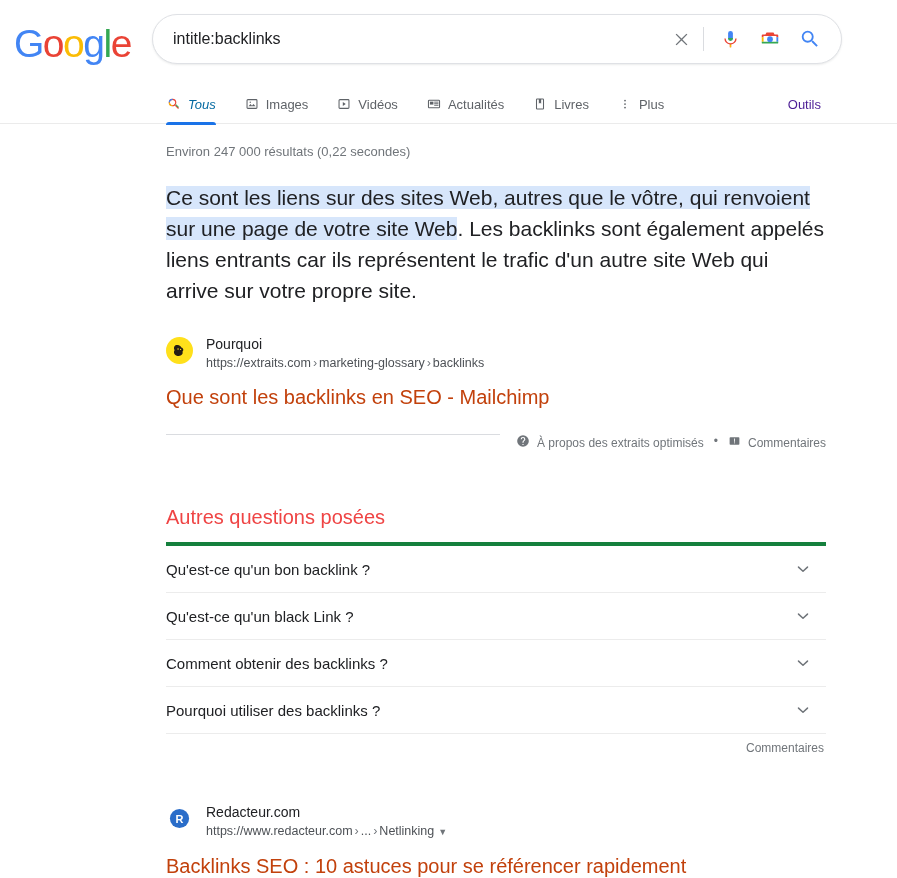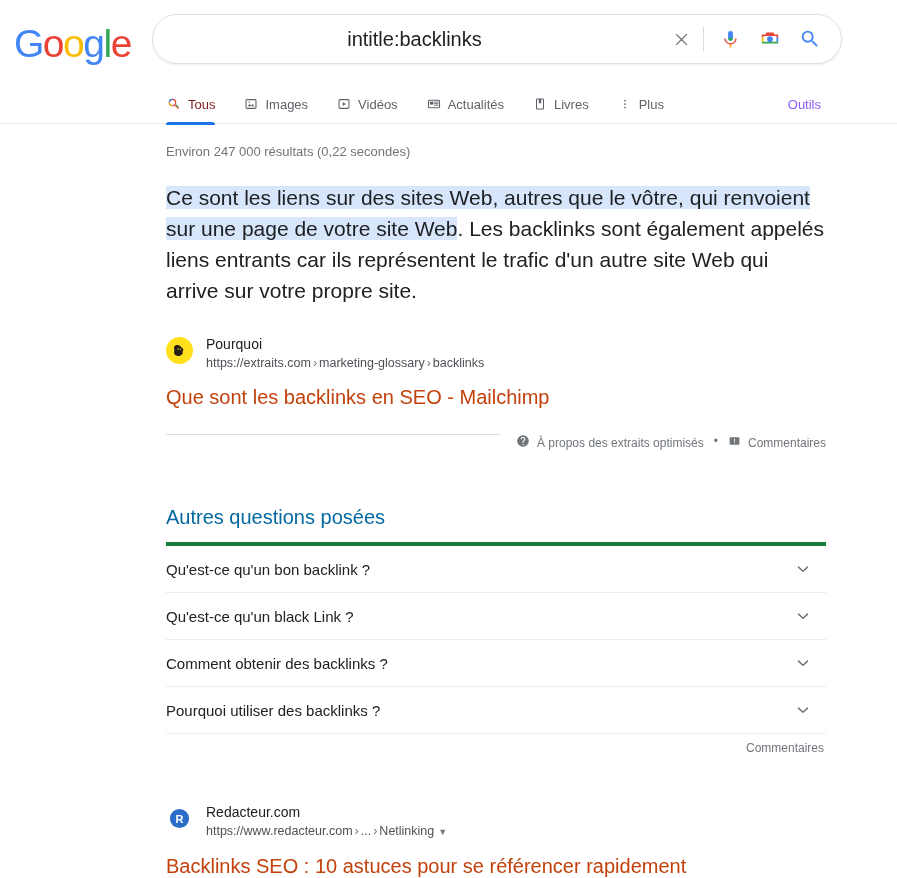--- a/index.html
+++ b/index.html
@@ -27,21 +27,21 @@
   .searchbar {
     position: absolute; left: 152px; top: 14px;
     width: 690px; height: 50px;
     border: 1px solid #dfe1e5; border-radius: 25px;
     background: #fff; display: flex; align-items: center;
     box-shadow: 0 1px 2px rgba(60,64,67,.10);
   }
   .search-input {
     flex: 1; border: none; outline: none; background: transparent;
     font-family: "Liberation Sans", sans-serif;
-    font-size: 20px; color: #202124; padding: 0 12px 0 20px; height: 100%; text-align: center;
+    font-size: 16px; color: #202124; padding: 0 12px 0 20px; height: 100%;
   }
   .sb-icons { display: flex; align-items: center; padding-right: 18px; gap: 0; }
   .icon-btn {
     width: 26px; height: 26px; display: flex; align-items: center;
     justify-content: center; cursor: pointer; background: none; border: none; padding: 0;
   }
   .sb-divider { width: 1px; height: 24px; background: #dadce0; margin: 0 13px 0 9px; }
   .sp8 { width: 14px; }
 
   
@@ -50,28 +50,28 @@
     position: absolute; left: 166px; top: 0; right: 0;
     display: flex; align-items: flex-end; height: 45px;
   }
   .tab {
     display: flex; align-items: center; gap: 6px;
     font-size: 13px; color: #5f6368; cursor: pointer;
     padding: 0 0 12px 0; margin-right: 28px; position: relative;
     text-decoration: none; white-space: nowrap;
   }
   .tab .tlabel { line-height: 1; }
-  .tab.active { color: #7f1d1d; }
+  .tab.active { color: #0369a1; font-style: italic; }
   .tab.active::after {
     content: ""; position: absolute; left: 0; right: 0; bottom: -1px;
     height: 3px; background: #1a73e8; border-radius: 3px 3px 0 0;
   }
   .tools {
     margin-left: auto; margin-right: 76px; font-size: 13px;
-    color: #8b5cf6; cursor: pointer; padding-bottom: 12px;
+    color: #4c1d95; cursor: pointer; padding-bottom: 12px;
   }
   .ticon { display: inline-flex; width: 16px; height: 16px; align-items: center; justify-content: center; }
 
   
   .main { padding-left: 166px; padding-top: 0; }
   .stats {
     font-size: 13px; color: #70757a; padding-top: 20px; padding-bottom: 4px;
   }
 
   
@@ -109,21 +109,21 @@
   .snipfoot {
     display: flex; margin-top: 24px;
     max-width: 660px; font-size: 12px; color: #70757a;
   }
   .snipfoot .hr { flex: 1; height: 1px; background: #dadce0; margin-right: 16px; }
   .snipfoot .item { display: flex; align-items: center; gap: 7px; cursor: pointer; white-space: nowrap; }
   .snipfoot .dot { padding: 0 10px; color: #70757a; }
 
   
   .paa { margin-top: 52px; max-width: 660px; }
-  .paa-title { font-size: 20px; color: #0369a1; line-height: 28px; }
+  .paa-title { font-size: 20px; color: #ef4444; line-height: 28px; }
   .paa-list { margin-top: 11px; }
   .paa-item {
     display: flex; align-items: center; justify-content: space-between;
     border-top: 1px solid #ececec; padding: 14px 2px 14px 0;
     cursor: pointer; font-size: 15px; color: #202124;
   }
   .paa-item:first-child { border-top: 4px solid #15803d; }
   .chev { color: #70757a; display: inline-flex; margin-right: 12px; }
   .paa-foot {
     display: flex; align-items: center; border-top: 1px solid #ececec;

